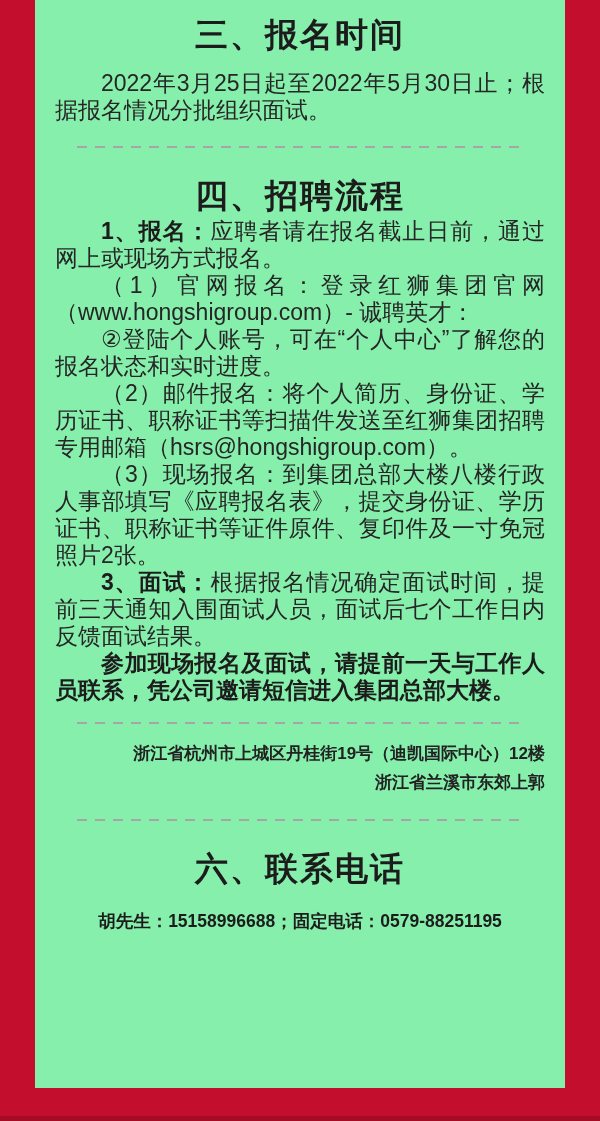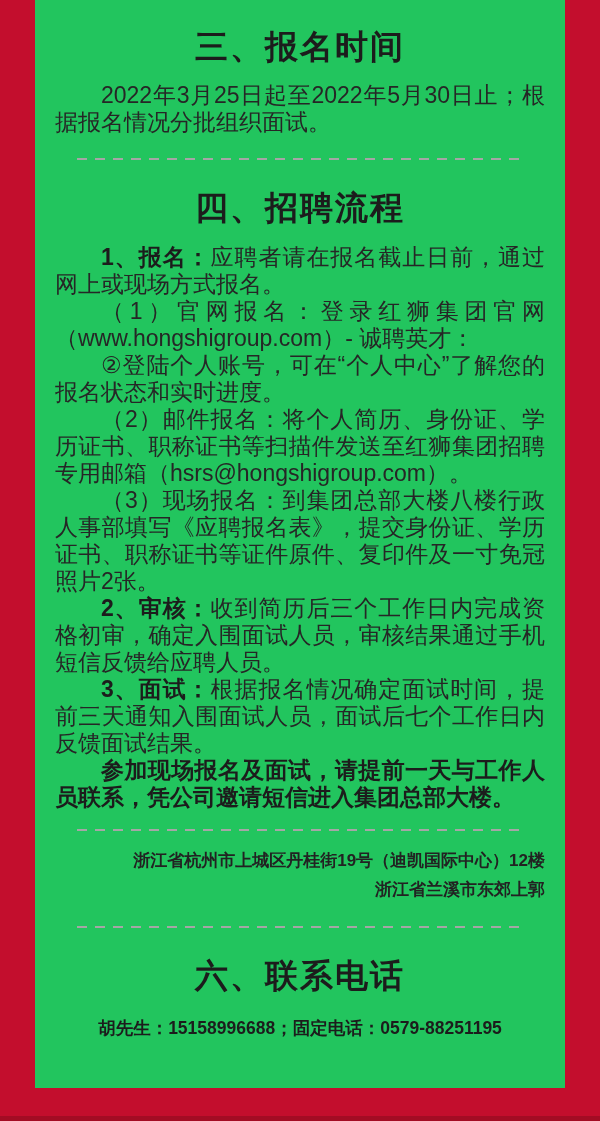--- a/index.html
+++ b/index.html
@@ -10,23 +10,23 @@
     background: #c30e2d;
     font-family: "Liberation Sans", "DejaVu Sans", sans-serif;
     overflow: hidden;
   }
   .panel {
     position: absolute;
     left: 35px;
     top: 0;
     width: 530px;
     height: 1088px;
-    background: #22c55e;
+    background: #86efac;
     box-sizing: border-box;
-    padding: 12px 20px;
+    padding: 0 20px;
   }
   .bottom-strip {
     position: absolute;
     left: 0;
     bottom: 0;
     width: 100%;
     height: 5px;
     background: #a30c24;
   }
   .sec-title {
@@ -45,21 +45,21 @@
     font-size: 23px;
     line-height: 27px;
     color: #262626;
     text-align: justify;
   }
   p.para {
     margin: 0;
     text-indent: 2em;
   }
   .intro-wrap { margin-top: 12px; }
-  .process-wrap { margin-top: 14px; }
+  .process-wrap { }
   .lead { font-weight: bold; color: #1c1c1c; }
   .bold-para { font-weight: bold; color: #1c1c1c; }
   .divider {
     height: 2px;
     width: 446px;
     margin: 22px auto 0;
     background: repeating-linear-gradient(90deg, #a6a6a6 0px, #a6a6a6 10px, transparent 10px, transparent 18px);
   }
   .divider.d2 { margin-top: 18px; }
   .divider.d3 { margin-top: 22px; }
@@ -93,21 +93,20 @@
   <div class="divider"></div>
 
   <h2 class="sec-title mt26">四、招聘流程</h2>
 
   <div class="body-text process-wrap">
     <p class="para"><span class="lead">1、报名：</span><span>应聘者请在报名截止日前，通过网上或现场方式报名。</span></p>
     <p class="para"><span>（1）官网报名：登录红狮集团官网（www.hongshigroup.com）- 诚聘英才：</span></p>
     <p class="para"><span>②登陆个人账号，可在“个人中心”了解您的报名状态和实时进度。</span></p>
     <p class="para"><span>（2）邮件报名：将个人简历、身份证、学历证书、职称证书等扫描件发送至红狮集团招聘专用邮箱（hsrs@hongshigroup.com）。</span></p>
     <p class="para"><span>（3）现场报名：到集团总部大楼八楼行政人事部填写《应聘报名表》，提交身份证、学历证书、职称证书等证件原件、复印件及一寸免冠照片2张。</span></p>
-    <p class="para"><span class="lead">2、审核：</span><span>收到简历后三个工作日内完成资格初审，确定入围面试人员，审核结果通过手机短信反馈给应聘人员。</span></p>
     <p class="para"><span class="lead">3、面试：</span><span>根据报名情况确定面试时间，提前三天通知入围面试人员，面试后七个工作日内反馈面试结果。</span></p>
     <p class="para bold-para"><span>参加现场报名及面试，请提前一天与工作人员联系，凭公司邀请短信进入集团总部大楼。</span></p>
   </div>
 
   <div class="divider d2"></div>
 
 
   <div class="address-block">
     <div>浙江省杭州市上城区丹桂街19号（迪凯国际中心）12楼</div>
     <div>浙江省兰溪市东郊上郭</div>

